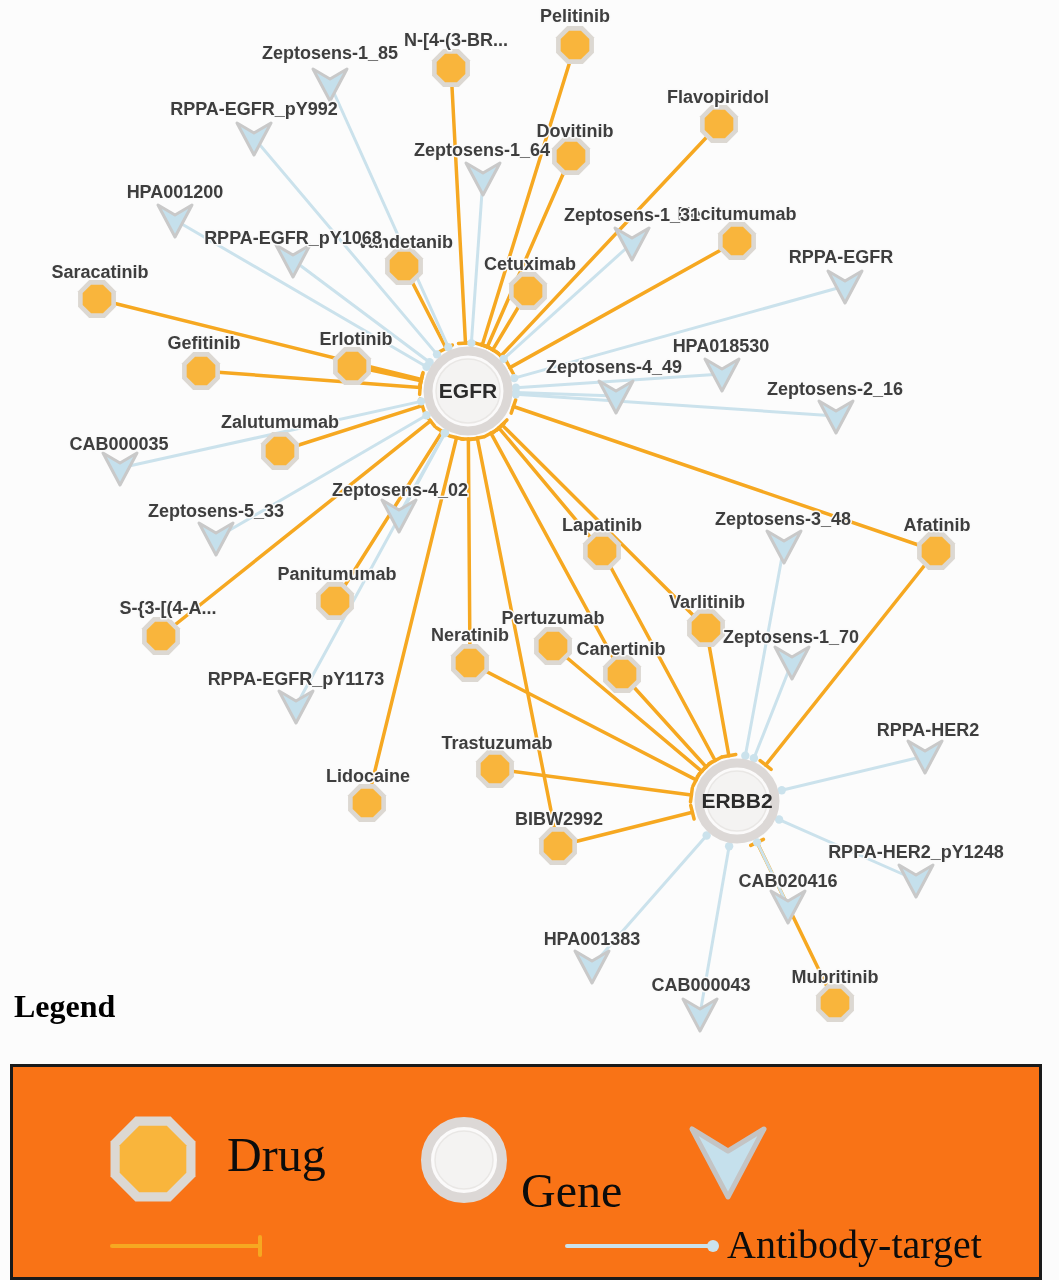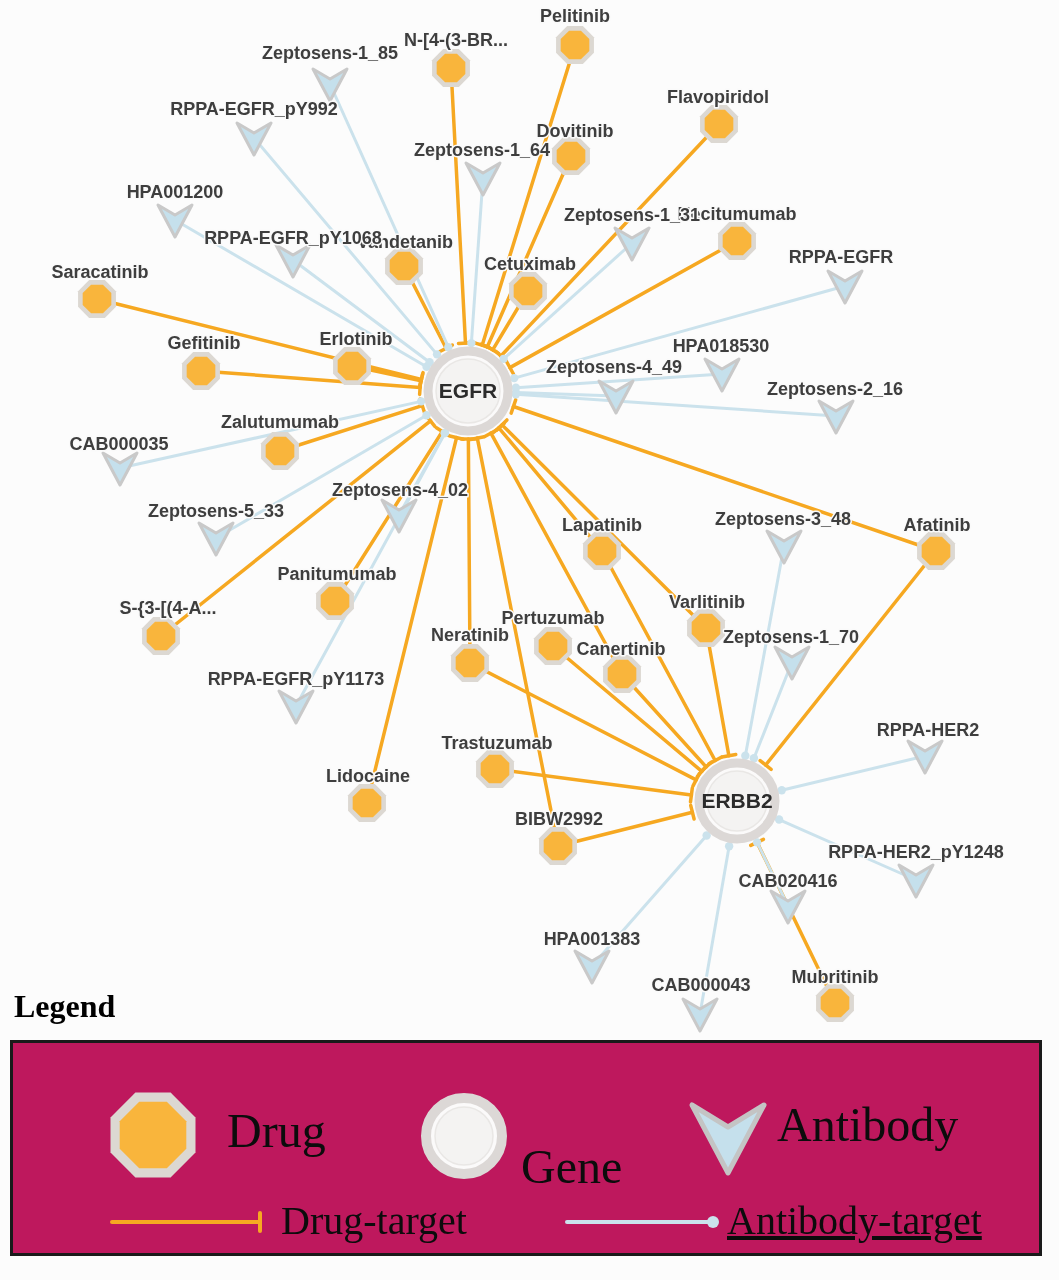--- a/index.html
+++ b/index.html
@@ -14,22 +14,22 @@
     fill:#3E3E3E;paint-order:stroke;stroke:#FAFAFA;stroke-width:3px;stroke-linejoin:round;
   }
   .gene-label{
     font-family:"Liberation Sans",sans-serif;font-weight:bold;font-size:21px;fill:#2B2B2B;
   }
   .legend-title{
     position:absolute;left:14px;top:988px;
     font-family:"Liberation Serif",serif;font-weight:bold;font-size:32px;color:#000;
   }
   .legend-box{
-    position:absolute;left:10px;top:1040px;width:1032px;height:216px;
-    border:3px solid #1A1A1A;background:#be185d;box-sizing:border-box;
+    position:absolute;left:10px;top:1064px;width:1032px;height:216px;
+    border:3px solid #1A1A1A;background:#f97316;box-sizing:border-box;
   }
   .legend-box .abs{position:absolute;}
   .legend-item-label{
     font-family:"Liberation Serif",serif;font-size:48px;color:#0C0C0C;line-height:1;
   }
   .legend-edge-label{
     font-family:"Liberation Serif",serif;font-size:40px;color:#0C0C0C;line-height:1;
   }
 </style>
 </head>
@@ -365,27 +365,25 @@
 
   <svg class="abs" style="left:406px;top:48px;" width="90" height="90" viewBox="-45 -45 90 90">
     <circle r="38" fill="#FBFAFA" stroke="#DCD8D6" stroke-width="10"></circle>
     <circle r="29" fill="#F4F3F2" stroke="#E9E7E5" stroke-width="1.5"></circle>
   </svg>
   <span class="legend-item-label abs" style="left:508px;top:64px;margin-top:36px;">Gene</span>
 
   <svg class="abs" style="left:668px;top:50px;" width="94" height="88" viewBox="-47 -44 94 88">
     <path d="M -36 -32 L 0 36 L 36 -32 L 0 -10 Z" fill="#C5E0EC" stroke="#C4C4C4" stroke-width="5" stroke-linejoin="round"></path>
   </svg>
-  <span class="legend-item-label abs" style="left:764px;top:58px;">Antibody</span>
 
   <svg class="abs" style="left:95px;top:166px;" width="166" height="26" viewBox="0 0 166 26">
     <line x1="4" y1="13" x2="152" y2="13" stroke="#F6A821" stroke-width="4" stroke-linecap="round"></line>
     <line x1="152" y1="4" x2="152" y2="22" stroke="#F6A821" stroke-width="4" stroke-linecap="round"></line>
   </svg>
-  <span class="legend-edge-label abs" style="left:268px;top:158px;">Drug-target</span>
 
   <svg class="abs" style="left:550px;top:166px;" width="162" height="26" viewBox="0 0 162 26">
     <line x1="4" y1="13" x2="146" y2="13" stroke="#CBE2EC" stroke-width="4" stroke-linecap="round"></line>
     <circle cx="150" cy="13" r="6" fill="#CBE2EC"></circle>
   </svg>
-  <span class="legend-edge-label abs" style="left:714px;top:158px;text-decoration:underline;">Antibody-target</span>
+  <span class="legend-edge-label abs" style="left:714px;top:158px;">Antibody-target</span>
 
 </div>
 
 </body></html>

